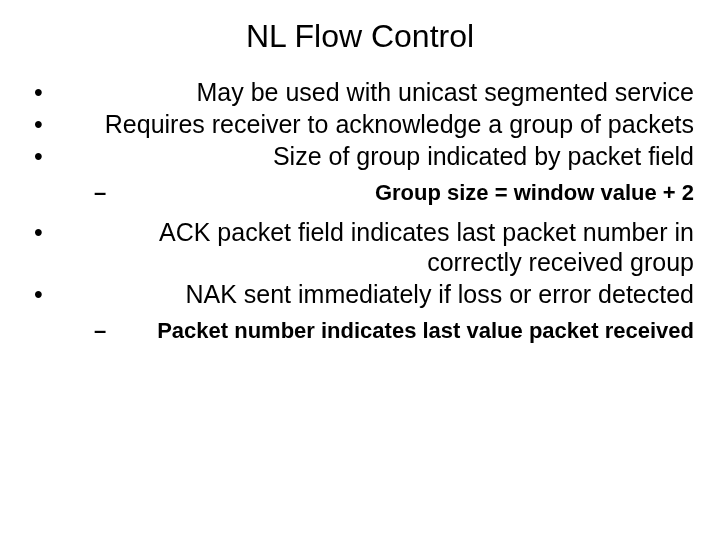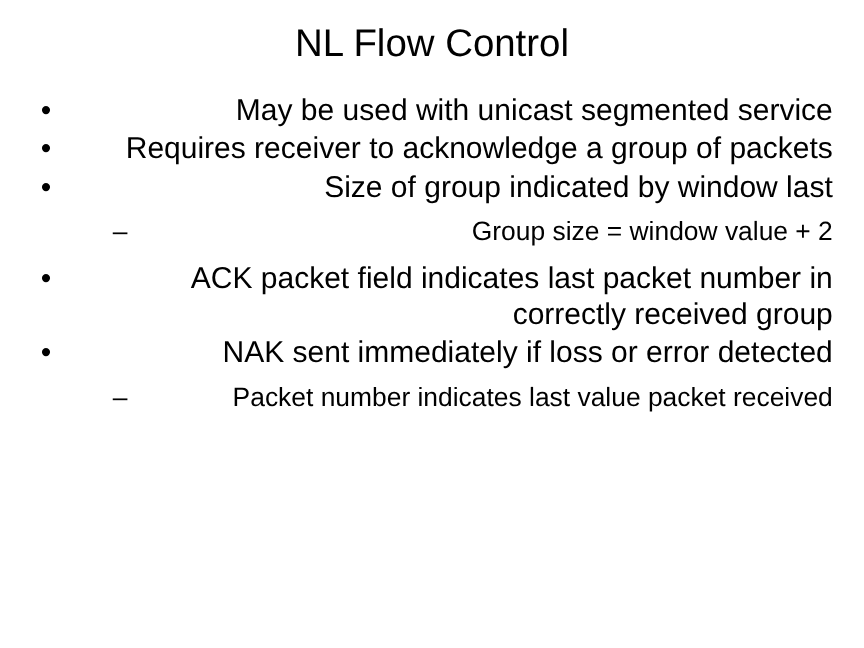--- a/index.html
+++ b/index.html
@@ -33,20 +33,21 @@
     position: absolute;
     left: 8px;
     top: 0;
     font-size: 25px;
   }
   ul.sub {
     list-style: none;
     padding-left: 0;
     margin-top: 8px;
     margin-bottom: 10px;
+    font-weight: bold;
   }
   ul.sub > li {
     position: relative;
     padding-left: 58px;
     font-size: 22px;
     line-height: 1.25;
   }
   ul.sub > li::before {
     content: "–";
     position: absolute;
@@ -57,21 +58,21 @@
 </style>
 </head>
 <body>
 
 <h1 class="title">NL Flow Control</h1>
 
 <ul class="top">
   <li><span>May be used with unicast segmented service</span></li>
   <li><span>Requires receiver to acknowledge a group of packets</span></li>
   <li>
-    <span>Size of group indicated by window last</span>
+    <span>Size of group indicated by packet field</span>
     <ul class="sub">
       <li><span>Group size = window value + 2</span></li>
     </ul>
   </li>
   <li><span>ACK packet field indicates last packet number in correctly received group</span></li>
   <li>
     <span>NAK sent immediately if loss or error detected</span>
     <ul class="sub">
       <li><span>Packet number indicates last value packet received</span></li>
     </ul>

